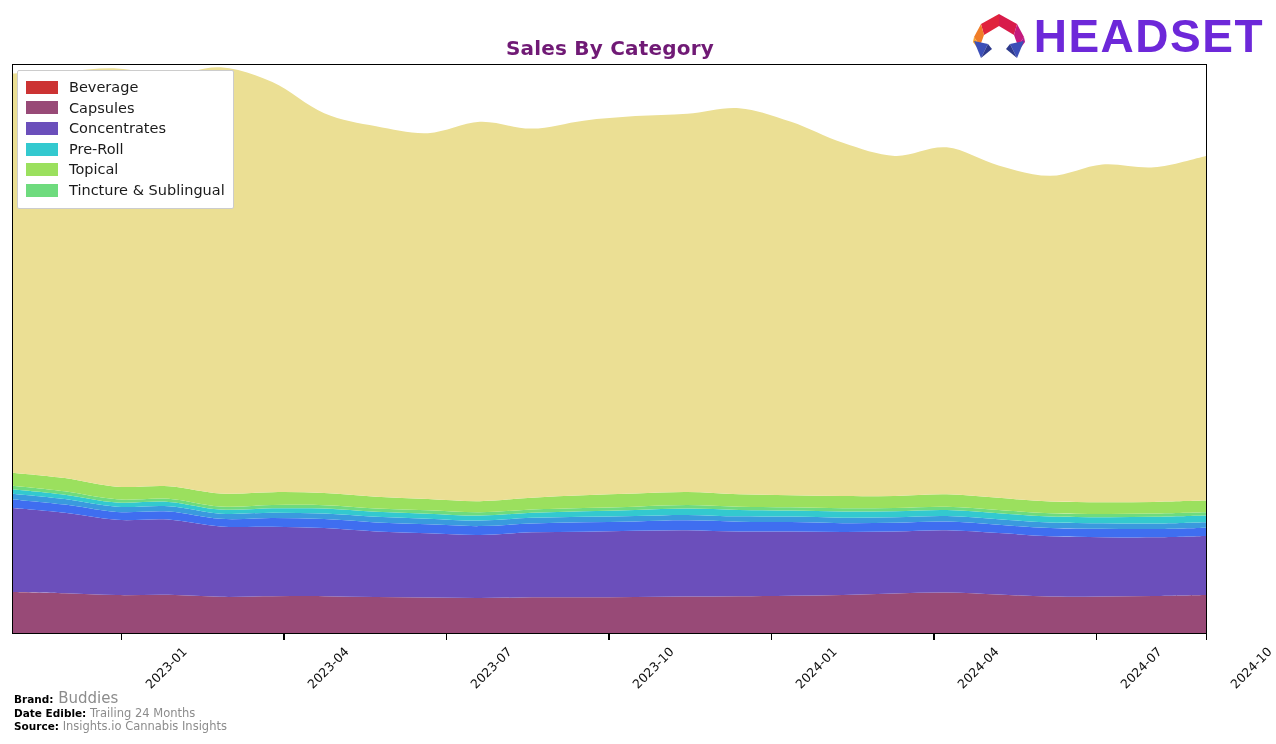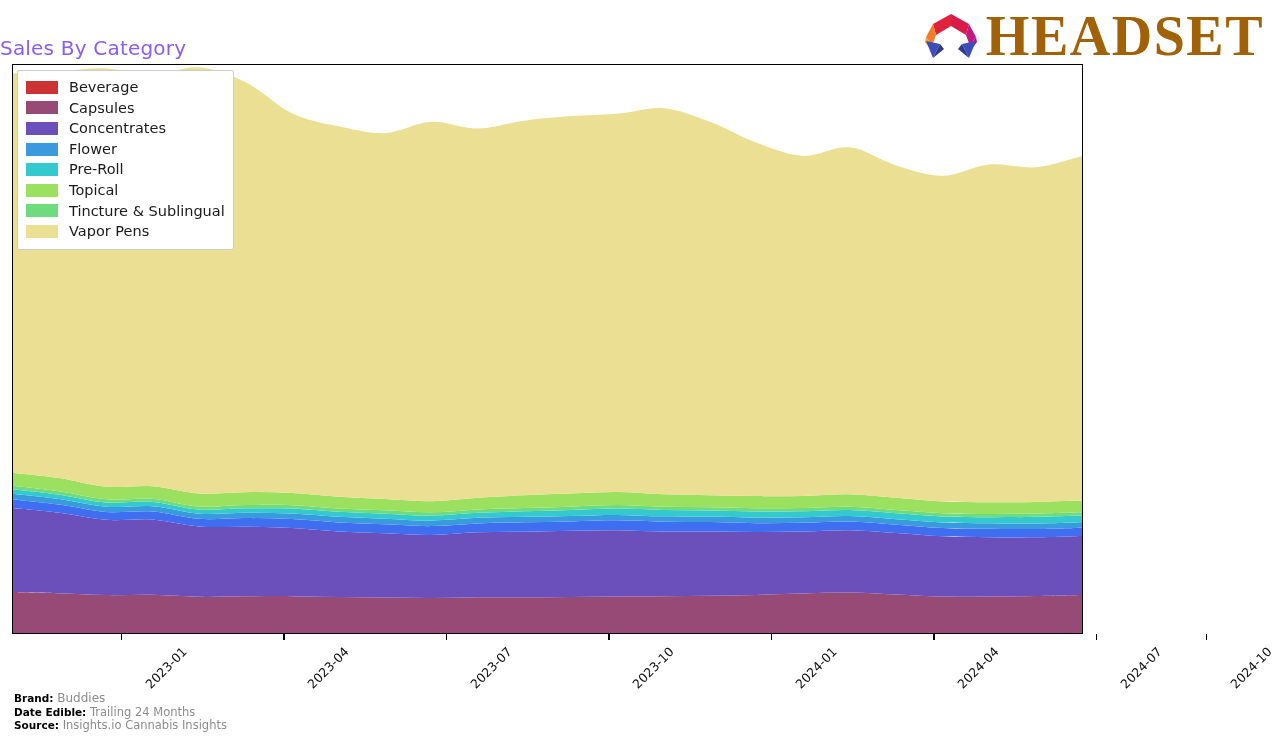--- a/index.html
+++ b/index.html
@@ -14,57 +14,57 @@
     font-family: "DejaVu Sans", "Liberation Sans", sans-serif;
     overflow: hidden;
   }
 
   
   #chart-title {
     position: absolute;
     left: 0;
     top: 36px;
     width: 1220px;
-    text-align: left;
+    text-align: center;
     font-size: 20px;
-    font-weight: normal;
-    color: #8b5cf6;
+    font-weight: bold;
+    color: #701a75;
     letter-spacing: 0.2px;
   }
 
   
   #brand-logo {
     position: absolute;
     right: 12px;
     top: 10px;
     height: 52px;
     display: flex;
     align-items: center;
     gap: 6px;
   }
   #brand-logo .logo-mark {
     width: 58px;
     height: 50px;
     display: block;
   }
   #brand-logo .logo-word {
-    font-size: 56px;
+    font-size: 46px;
     font-weight: 600;
-    color: #a16207;
+    color: #6d28d9;
     letter-spacing: 1.5px;
-    font-family: Liberation Serif, serif;
+    font-family: Liberation Sans, sans-serif;
     line-height: 1;
   }
 
   
   #plot-area {
     position: absolute;
     left: 12px;
     top: 64px;
-    width: 1071px;
+    width: 1195px;
     height: 570px;
     border: 1.6px solid #000000;
     box-sizing: border-box;
     background: #ffffff;
     overflow: hidden;
   }
   #plot-svg {
     position: absolute;
     left: 0;
     top: 0;
@@ -138,21 +138,21 @@
     line-height: 13.5px;
     color: #888888;
   }
   #footer-notes .fn-row { white-space: nowrap; }
   #footer-notes .fn-key {
     color: #000000;
     font-weight: bold;
     text-align: center;
   }
   #footer-notes .fn-val { color: #8c8c8c; }
-  #footer-notes .fn-row-brand .fn-val { font-size: 12px; }
+  #footer-notes .fn-row-brand .fn-val { font-size: 15px; }
   #footer-notes .fn-row-date .fn-val,
   #footer-notes .fn-row-source .fn-val { font-size: 11.5px; }
 </style>
 </head>
 <body>
 
 <div id="chart-title">Sales By Category</div>
 
 <div id="brand-logo">
   <svg class="logo-mark" viewBox="0 0 58 50">
@@ -195,38 +195,30 @@
       </div>
       <div class="legend-item">
         <span class="legend-swatch" style="background: rgb(152, 74, 119);"></span>
         <span class="legend-label">Capsules</span>
       </div>
       <div class="legend-item">
         <span class="legend-swatch" style="background: rgb(107, 79, 187);"></span>
         <span class="legend-label">Concentrates</span>
       </div>
       <div class="legend-item">
-        <span class="legend-swatch" style="background: rgb(58, 154, 222);"></span>
-        <span class="legend-label">Flower</span>
-      </div>
-      <div class="legend-item">
         <span class="legend-swatch" style="background: rgb(51, 201, 207);"></span>
         <span class="legend-label">Pre-Roll</span>
       </div>
       <div class="legend-item">
         <span class="legend-swatch" style="background: rgb(155, 224, 94);"></span>
         <span class="legend-label">Topical</span>
       </div>
       <div class="legend-item">
         <span class="legend-swatch" style="background: rgb(110, 219, 126);"></span>
         <span class="legend-label">Tincture &amp; Sublingual</span>
-      </div>
-      <div class="legend-item">
-        <span class="legend-swatch" style="background: rgb(235, 223, 148);"></span>
-        <span class="legend-label">Vapor Pens</span>
       </div>
     </div>
 </div>
 
 <div id="x-axis">
     <div class="tick-mark" style="left: 108.7px;"></div>
     <div class="tick-label" style="left: 114.745px;">2023-01</div>
     <div class="tick-mark" style="left: 271.3px;"></div>
     <div class="tick-label" style="left: 277.265px;">2023-04</div>
     <div class="tick-mark" style="left: 433.8px;"></div>

